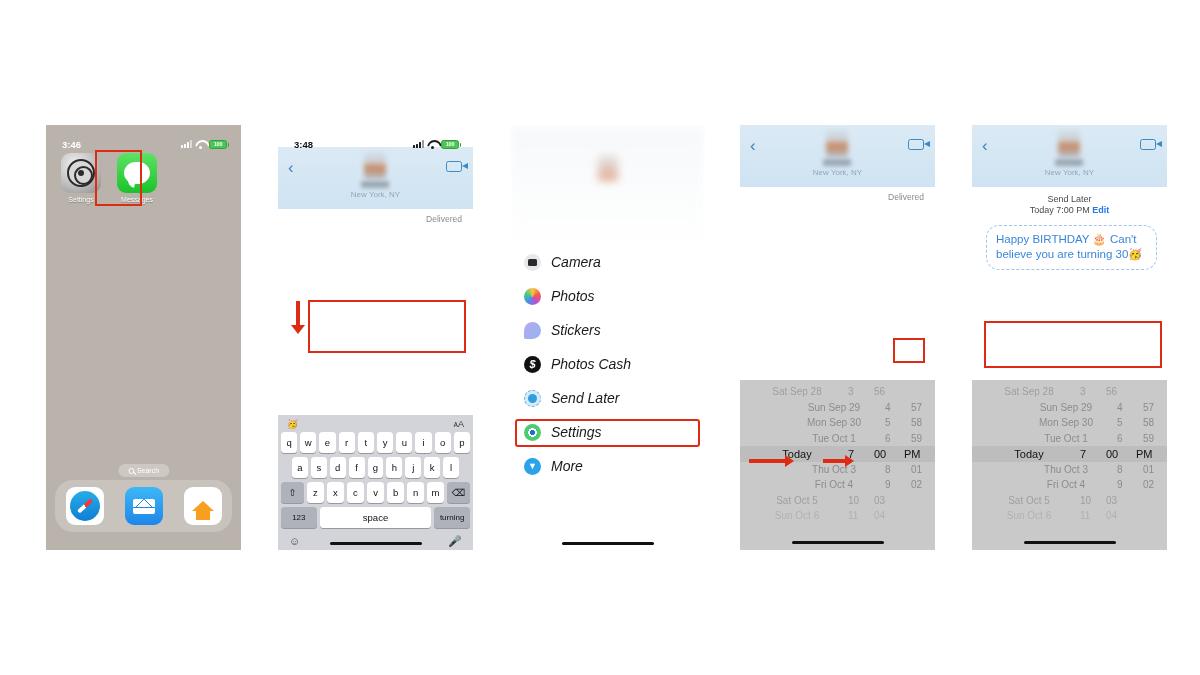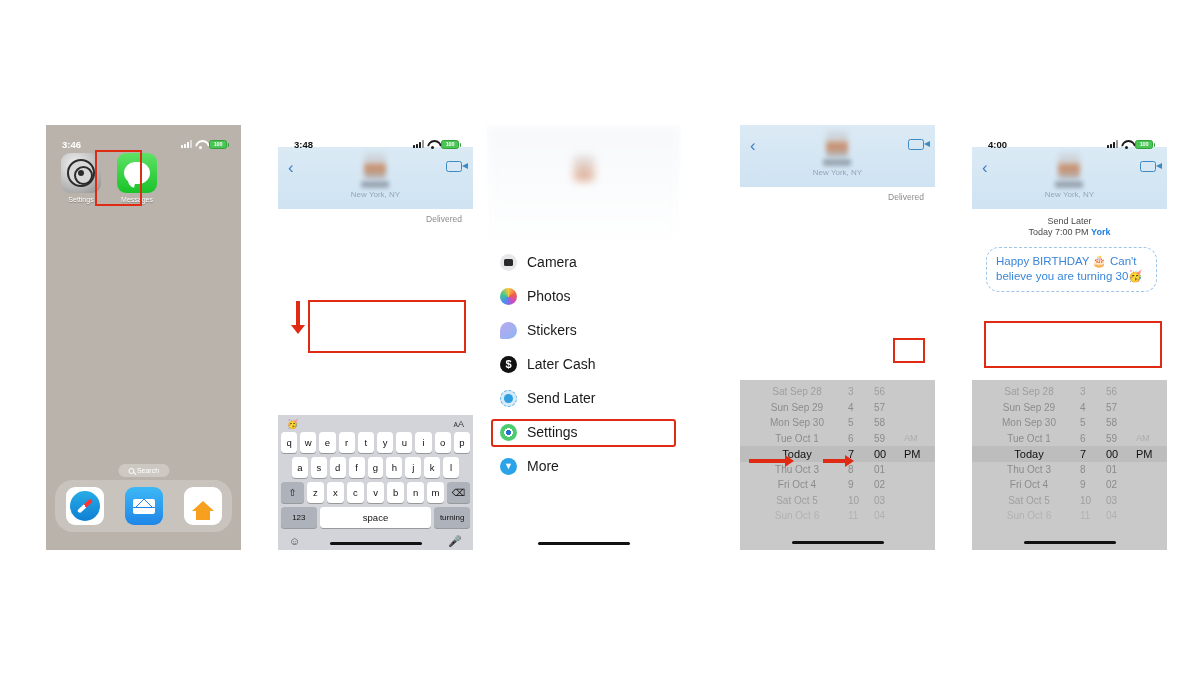--- a/index.html
+++ b/index.html
@@ -7,21 +7,21 @@
     width: 1200px; height: 675px;
     background: #ffffff;
     font-family: "Liberation Sans", sans-serif;
     overflow: hidden;
   }
   .stage { position: relative; width: 1200px; height: 675px; }
 
   .phone { position: absolute; top: 125px; width: 195px; height: 425px; overflow: hidden; }
   #p1 { left: 46px;  }
   #p2 { left: 278px; }
-  #p3 { left: 486px; }
+  #p3 { left: 510px; font-style: italic; }
   #p4 { left: 740px; }
   #p5 { left: 972px; }
 
   .screen { position: relative; width: 100%; height: 100%; overflow: hidden; background: #fff; }
 
   
   .statusbar {
     height: 22px; display: flex; align-items: center;
     justify-content: space-between; padding: 16px 14px 0 16px;
     font-size: 9.5px; font-weight: bold; color: #111; position: relative; z-index: 5;
@@ -173,21 +173,21 @@
   .mi.more { background:#2aa3e8; color:#fff; font-size:9px; }
 
   
   .picker { position:absolute; left:0; right:0; bottom:0; height:170px; background:#c9c9c9; }
   .pk-rows { padding-top:4px; }
   .pk { display:grid; grid-template-columns: 96px 26px 30px 30px; align-items:center;
     height:15.5px; font-size:10px; color:#6b6b6b; padding-left:12px; }
   .pk .day { text-align:center; padding-right:6px; }
   .pk.sel { background:#bdbdbd; color:#111; font-weight:normal; font-size:11px; }
   .pk.f1 { opacity:.45; filter:blur(.6px); }
-  .pk.f2 { opacity:.65; }
+  .pk.f2 { opacity:.65;margin-left:37px; }
   .pk .am { color:#9c9c9c; font-size:9px; }
   .pk-home { position:absolute; bottom:6px; left:50%; transform:translateX(-50%);
     width:92px;height:3.5px;background:#111;border-radius:2px; }
 
   
   .hl { position:absolute; border:2.5px solid #e02b14; }
   .arrow-v { position:absolute; width:0; }
   .arrow-v .shaft { width:4px; background:#e02b14; margin:0 auto; }
   .arrow-v .head { width:0;height:0;border-left:7px solid transparent;border-right:7px solid transparent;
     border-top:9px solid #e02b14; margin-left:-5px; }
@@ -365,21 +365,21 @@
         <div class="mrow">
           <span class="mi photos"></span>
           <span class="ml">Photos</span>
         </div>
         <div class="mrow">
           <span class="mi stickers"></span>
           <span class="ml">Stickers</span>
         </div>
         <div class="mrow">
           <span class="mi cash">$</span>
-          <span class="ml">Later Cash</span>
+          <span class="ml">Photos Cash</span>
         </div>
         <div class="mrow">
           <span class="mi later"></span>
           <span class="ml">Send Later</span>
         </div>
         <div class="mrow">
           <span class="mi location"></span>
           <span class="ml">Settings</span>
         </div>
         <div class="mrow">
@@ -488,50 +488,35 @@
         <div class="head"></div>
     </div>
     <div class="arrow-h" style="left:83px; top:330px;">
       <div class="shaft" style="width:22px;"></div>
         <div class="head"></div>
     </div>
   </div>
 
   <div class="phone" id="p5">
     <div class="screen chat">
-      <div class="statusbar">
-        <span>4:00</span>
-        <span class="sb-right">
-          <span class="bars">
-              <i></i>
-              <i></i>
-              <i></i>
-              <i></i>
-            </span>
-          <span class="wifi"></span>
-          <span class="batt">
-              <span>100</span>
-            </span>
-        </span>
-      </div>
       <div class="navbar">
         <div class="nav-back">‹</div>
         <div class="nav-center">
           <div class="avatar"></div>
           <div class="cname"></div>
           <div class="cloc">New York, NY</div>
         </div>
         <div class="nav-video"></div>
       </div>
 
       <div class="sched-header">
         <div class="l1">Send Later</div>
         <div class="l2">
           <span>Today 7:00 PM</span>
-          <b>York</b>
+          <b>Edit</b>
         </div>
       </div>
 
       <div class="sched-bubble">Happy BIRTHDAY 🎂 Can't believe you are turning 30🥳</div>
 
       <div class="chat-body">
         <div class="composer" style="bottom:6px;">
           <div class="plus">+</div>
           <div class="field">
             <div class="pill">

